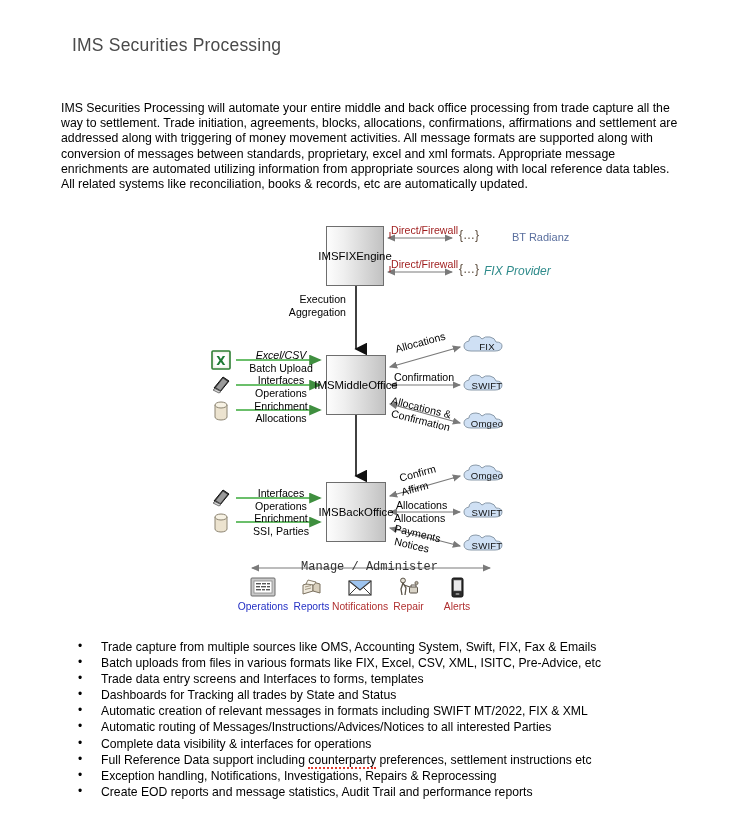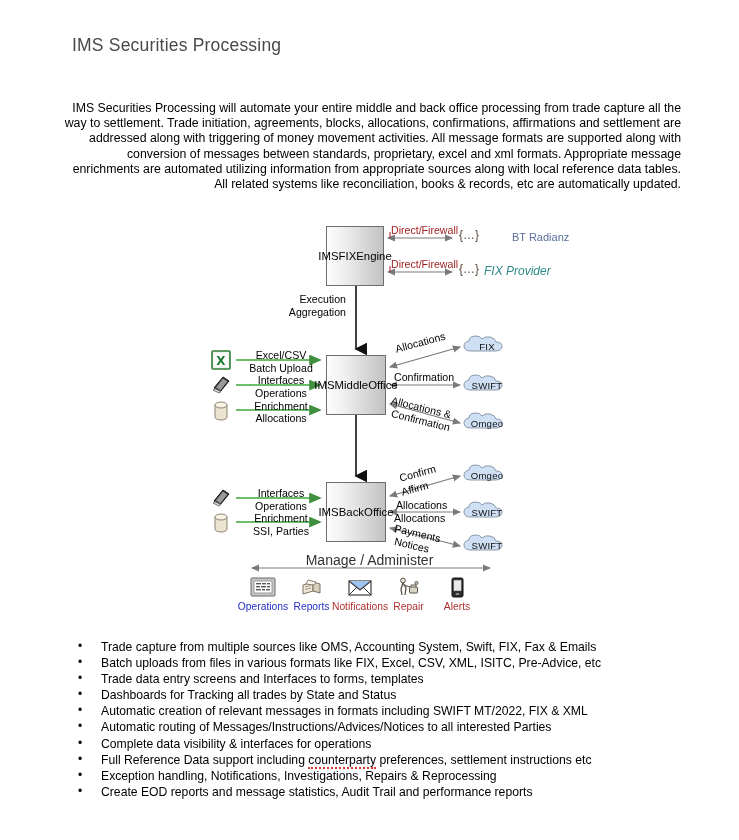--- a/index.html
+++ b/index.html
@@ -17,21 +17,21 @@
   .page-title{
     position:absolute;left:72px;top:35px;
     font-size:17.5px;color:#4a4a4a;
     font-weight:400;letter-spacing:0.2px;
   }
 
   
   .intro{
     position:absolute;left:61px;top:101px;width:620px;
     font-size:12.3px;line-height:15.2px;color:#000;
-    text-align:right;
+    text-align:left;
   }
 
   
   .diagram{position:absolute;left:0;top:210px;width:739px;height:410px;}
 
   .node{
     position:absolute;
     background:linear-gradient(to right,#fdfdfd 0%,#efefef 30%,#d2d2d2 75%,#c2c2c2 100%);
     border:1px solid #6e6e6e;
     box-sizing:border-box;
@@ -60,22 +60,22 @@
   }
   .cloud svg{position:absolute;left:0;top:0;}
   .cloud span{position:relative;z-index:2;letter-spacing:.2px;}
 
   
   .srcicon{position:absolute;width:22px;height:22px;}
 
   
   .manage-wrap{position:absolute;left:0;top:342px;width:739px;height:68px;}
   .manage-caption{
-    position:absolute;left:0;right:0;top:0;text-align:center;
-    font-size:14px;color:#333;
+    position:absolute;left:0;right:0;top:8px;text-align:center;
+    font-size:12px;color:#333;font-family:Liberation Mono, monospace;
   }
   .manage-icons{
     position:absolute;left:240px;top:20px;width:240px;
     display:flex;justify-content:space-between;align-items:flex-end;
   }
   .mi{width:46px;display:flex;flex-direction:column;align-items:center;}
   .mi .glyph{height:26px;display:flex;align-items:flex-end;justify-content:center;}
   .mi .cap{margin-top:3px;font-size:10.3px;white-space:nowrap;}
   .cap-blue{color:#2430c4;}
   .cap-red{color:#b03030;}
@@ -187,21 +187,21 @@
         <path d="M3 16 L9 19 L11 17.6 L5 14.6 z" fill="#d8d8d8" stroke="#555" stroke-width=".8"></path>
       </svg>
     </div>
     <div class="srcicon" style="left:210px;top:190px;">
       <svg width="22" height="22" viewBox="0 0 22 22">
         <path d="M5 5 L5 17 a6 3 0 0 0 12 0 L17 5 z" fill="#ece3cf" stroke="#8c8472" stroke-width="1"></path>
         <ellipse cx="11" cy="5" rx="6" ry="3" fill="#f7f2e4" stroke="#8c8472" stroke-width="1"></ellipse>
       </svg>
     </div>
 
-    <div class="lbl c" style="left:240px;top:139px;width:82px;">Excel/CSV</div>
+    <div class="lbl c" style="left:240px;top:139px;width:82px;font-style:italic;">Excel/CSV</div>
     <div class="lbl c" style="left:240px;top:152px;width:82px;">Batch Upload</div>
     <div class="lbl c" style="left:240px;top:164px;width:82px;">Interfaces</div>
     <div class="lbl c" style="left:240px;top:177px;width:82px;">Operations</div>
     <div class="lbl c" style="left:240px;top:190px;width:82px;">Enrichment</div>
     <div class="lbl c" style="left:240px;top:202px;width:82px;">Allocations</div>
 
     <div class="lbl" style="left:394px;top:133px;transform:rotate(-15deg);transform-origin:left top;">Allocations</div>
     <div class="lbl" style="left:394px;top:161px;">Confirmation</div>
     <div class="lbl" style="left:393px;top:184px;transform:rotate(14deg);transform-origin:left top;">Allocations &amp;</div>
     <div class="lbl" style="left:393px;top:197px;transform:rotate(14deg);transform-origin:left top;">Confirmation</div>

